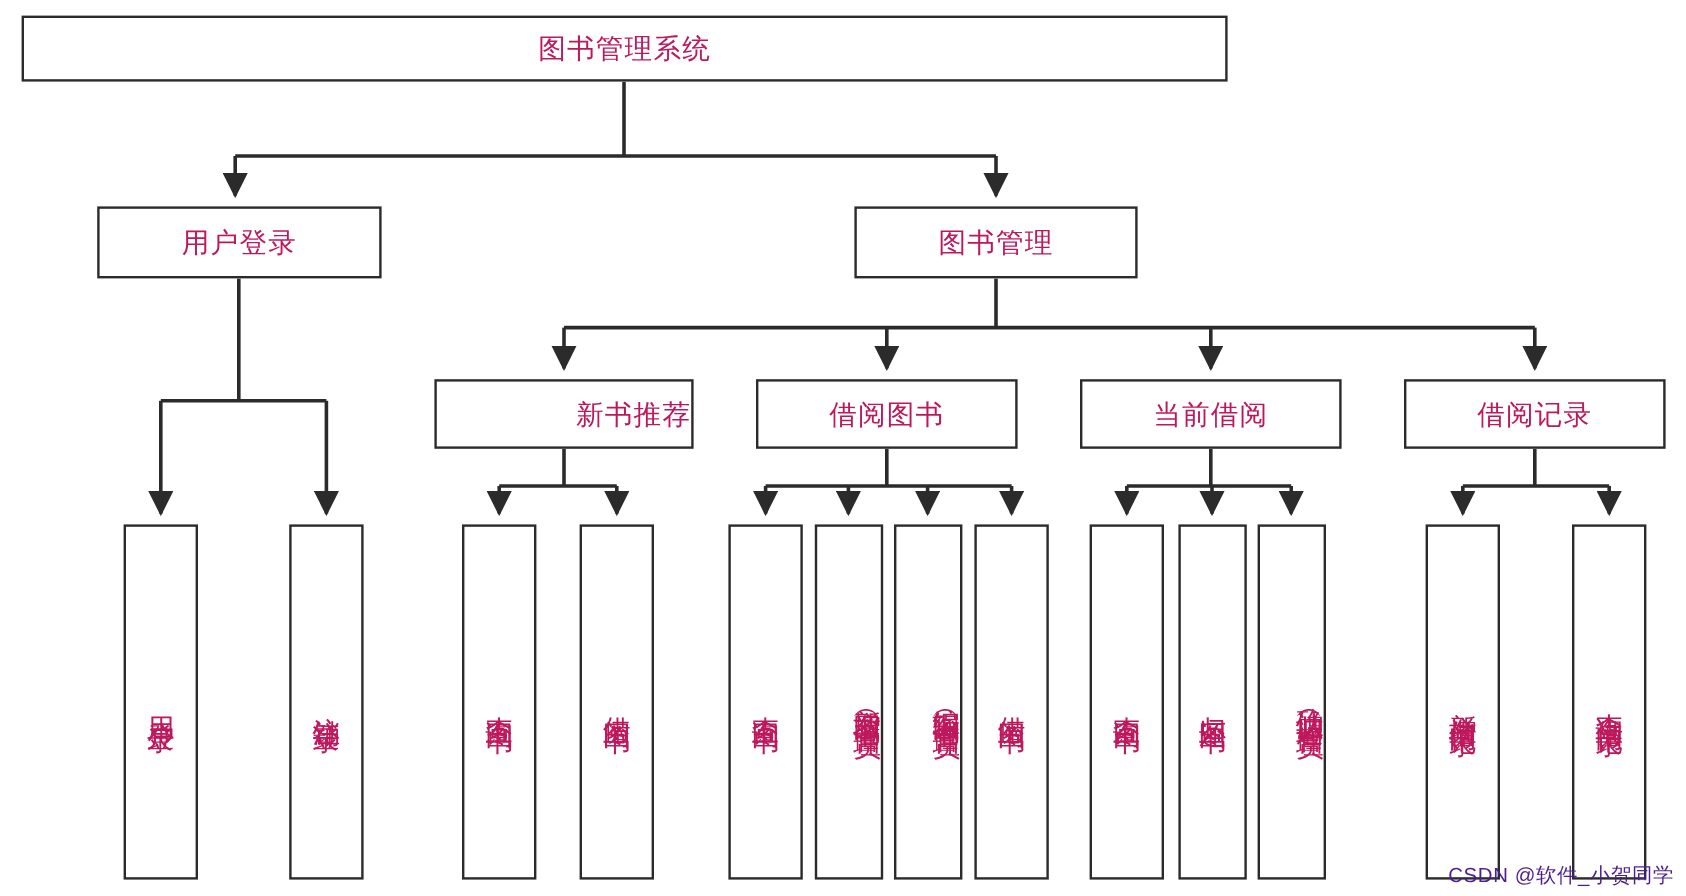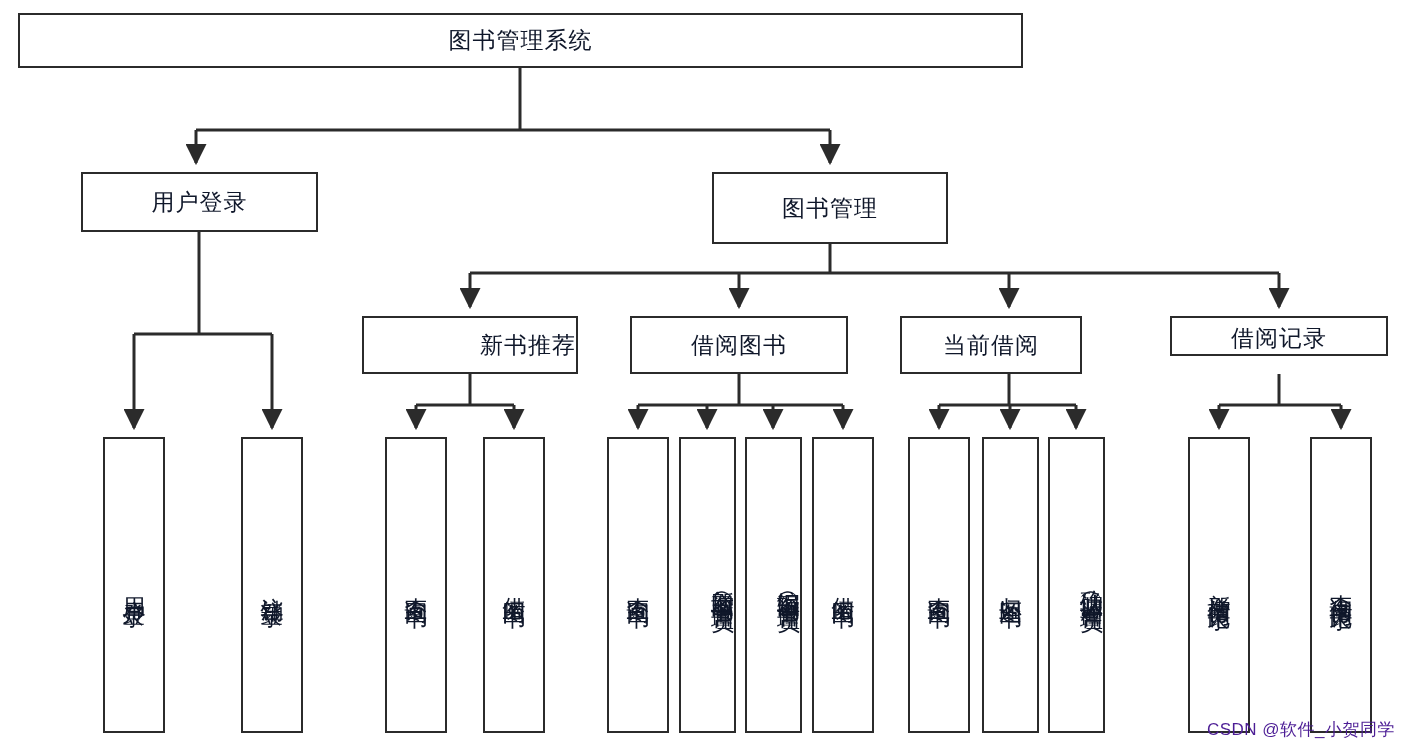--- a/index.html
+++ b/index.html
@@ -24,21 +24,21 @@
     pointer-events: none;
   }
   .node {
     position: absolute;
     box-sizing: border-box;
     border: 2.5px solid #2b2b2b;
     background: #ffffff;
     display: flex;
     align-items: center;
     justify-content: center;
-    color: #0f172a;
+    color: #be185d;
   }
   .node-h {
     font-size: 23px;
     letter-spacing: 1px;
   }
   .node-v {
     writing-mode: vertical-rl;
     text-orientation: upright;
     font-size: 23px;
     letter-spacing: 3px;
@@ -115,34 +115,34 @@
     </g>
   </svg>
 
   <div class="node node-h" style="left:18px; top:13px; width:1005px; height:55px;">
     <span>图书管理系统</span>
   </div>
 
   <div class="node node-h" style="left:81px; top:172px; width:237px; height:60px;">
     <span>用户登录</span>
   </div>
-  <div class="node node-h" style="left:712px; top:172px; width:236px; height:72px;">
+  <div class="node node-h" style="left:712px; top:172px; width:236px; height:60px;">
     <span>图书管理</span>
   </div>
 
   <div class="node node-h" style="left:362px; top:316px; width:216px; height:58px;justify-content:flex-end;">
     <span>新书推荐</span>
   </div>
   <div class="node node-h" style="left:630px; top:316px; width:218px; height:58px;">
     <span>借阅图书</span>
   </div>
-  <div class="node node-h" style="left:900px; top:316px; width:182px; height:58px;">
+  <div class="node node-h" style="left:900px; top:316px; width:218px; height:58px;">
     <span>当前借阅</span>
   </div>
-  <div class="node node-h" style="left:1170px; top:316px; width:218px; height:40px;align-items:flex-end;">
+  <div class="node node-h" style="left:1170px; top:316px; width:218px; height:58px;">
     <span>借阅记录</span>
   </div>
 
   <div class="node node-v" style="left:103px; top:437px; width:62px; height:296px;">
     <span>用户登录</span>
   </div>
   <div class="node node-v" style="left:241px; top:437px; width:62px; height:296px;">
     <span>注销登录</span>
   </div>
 

